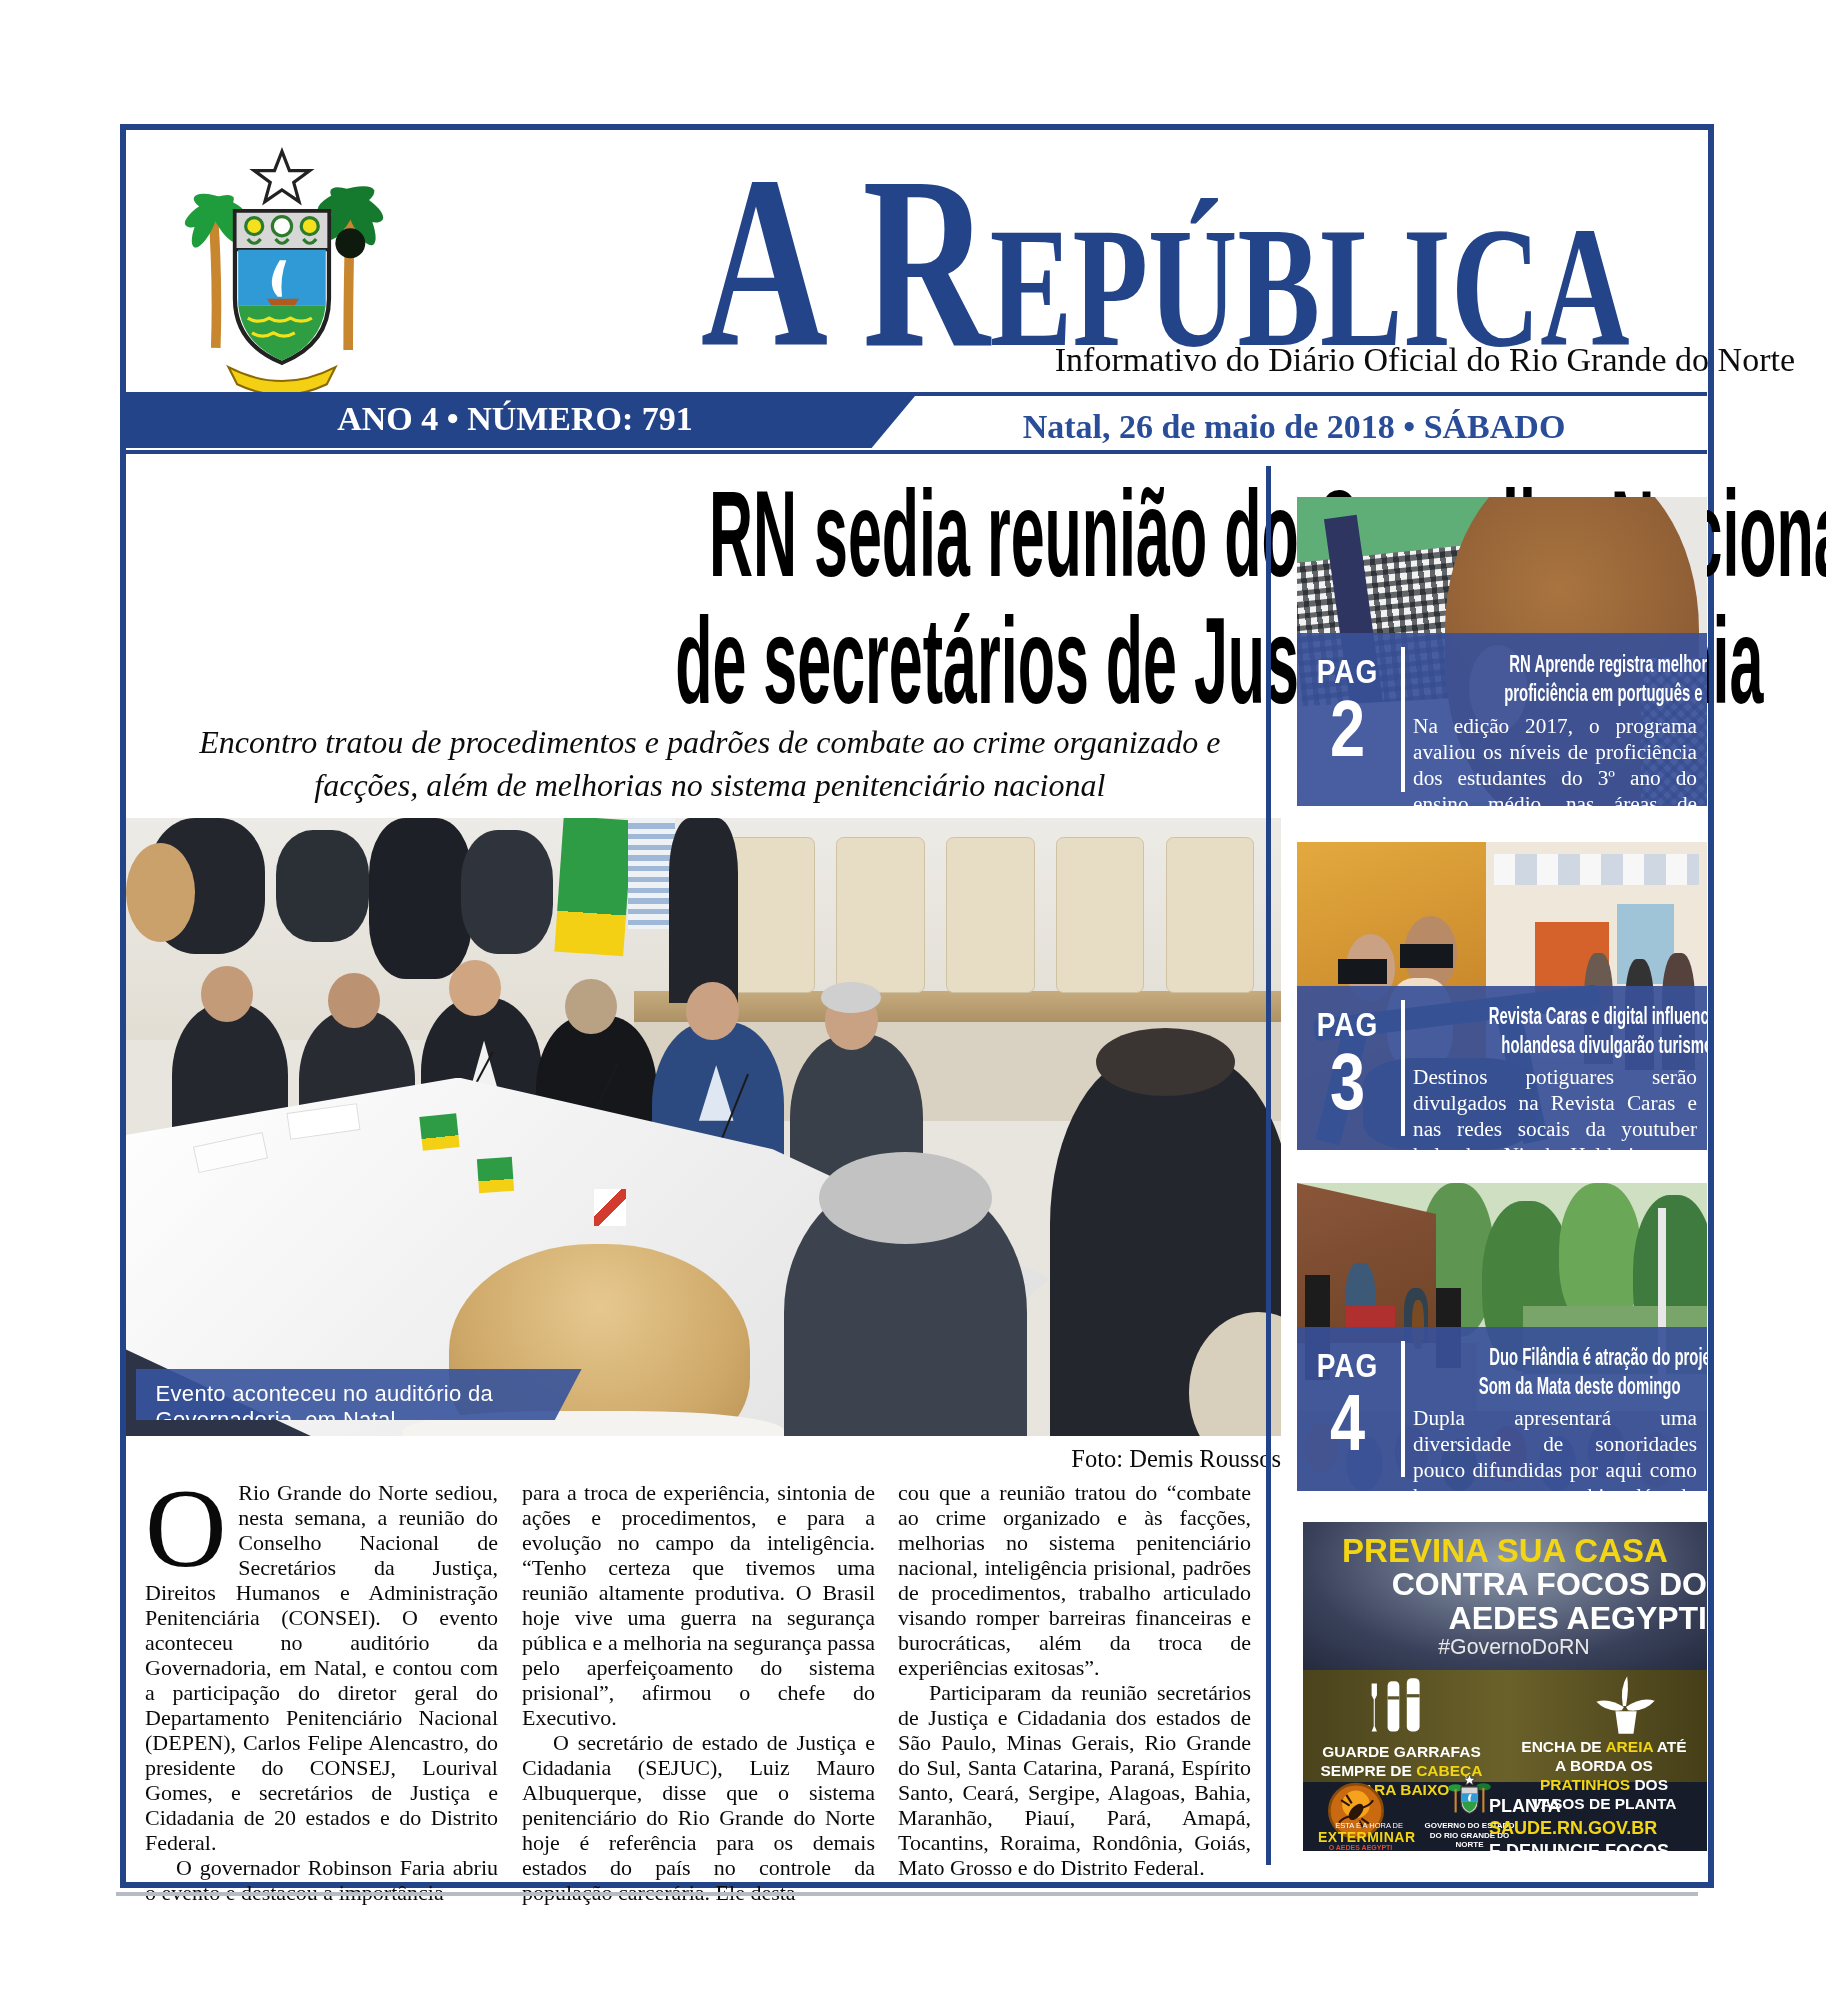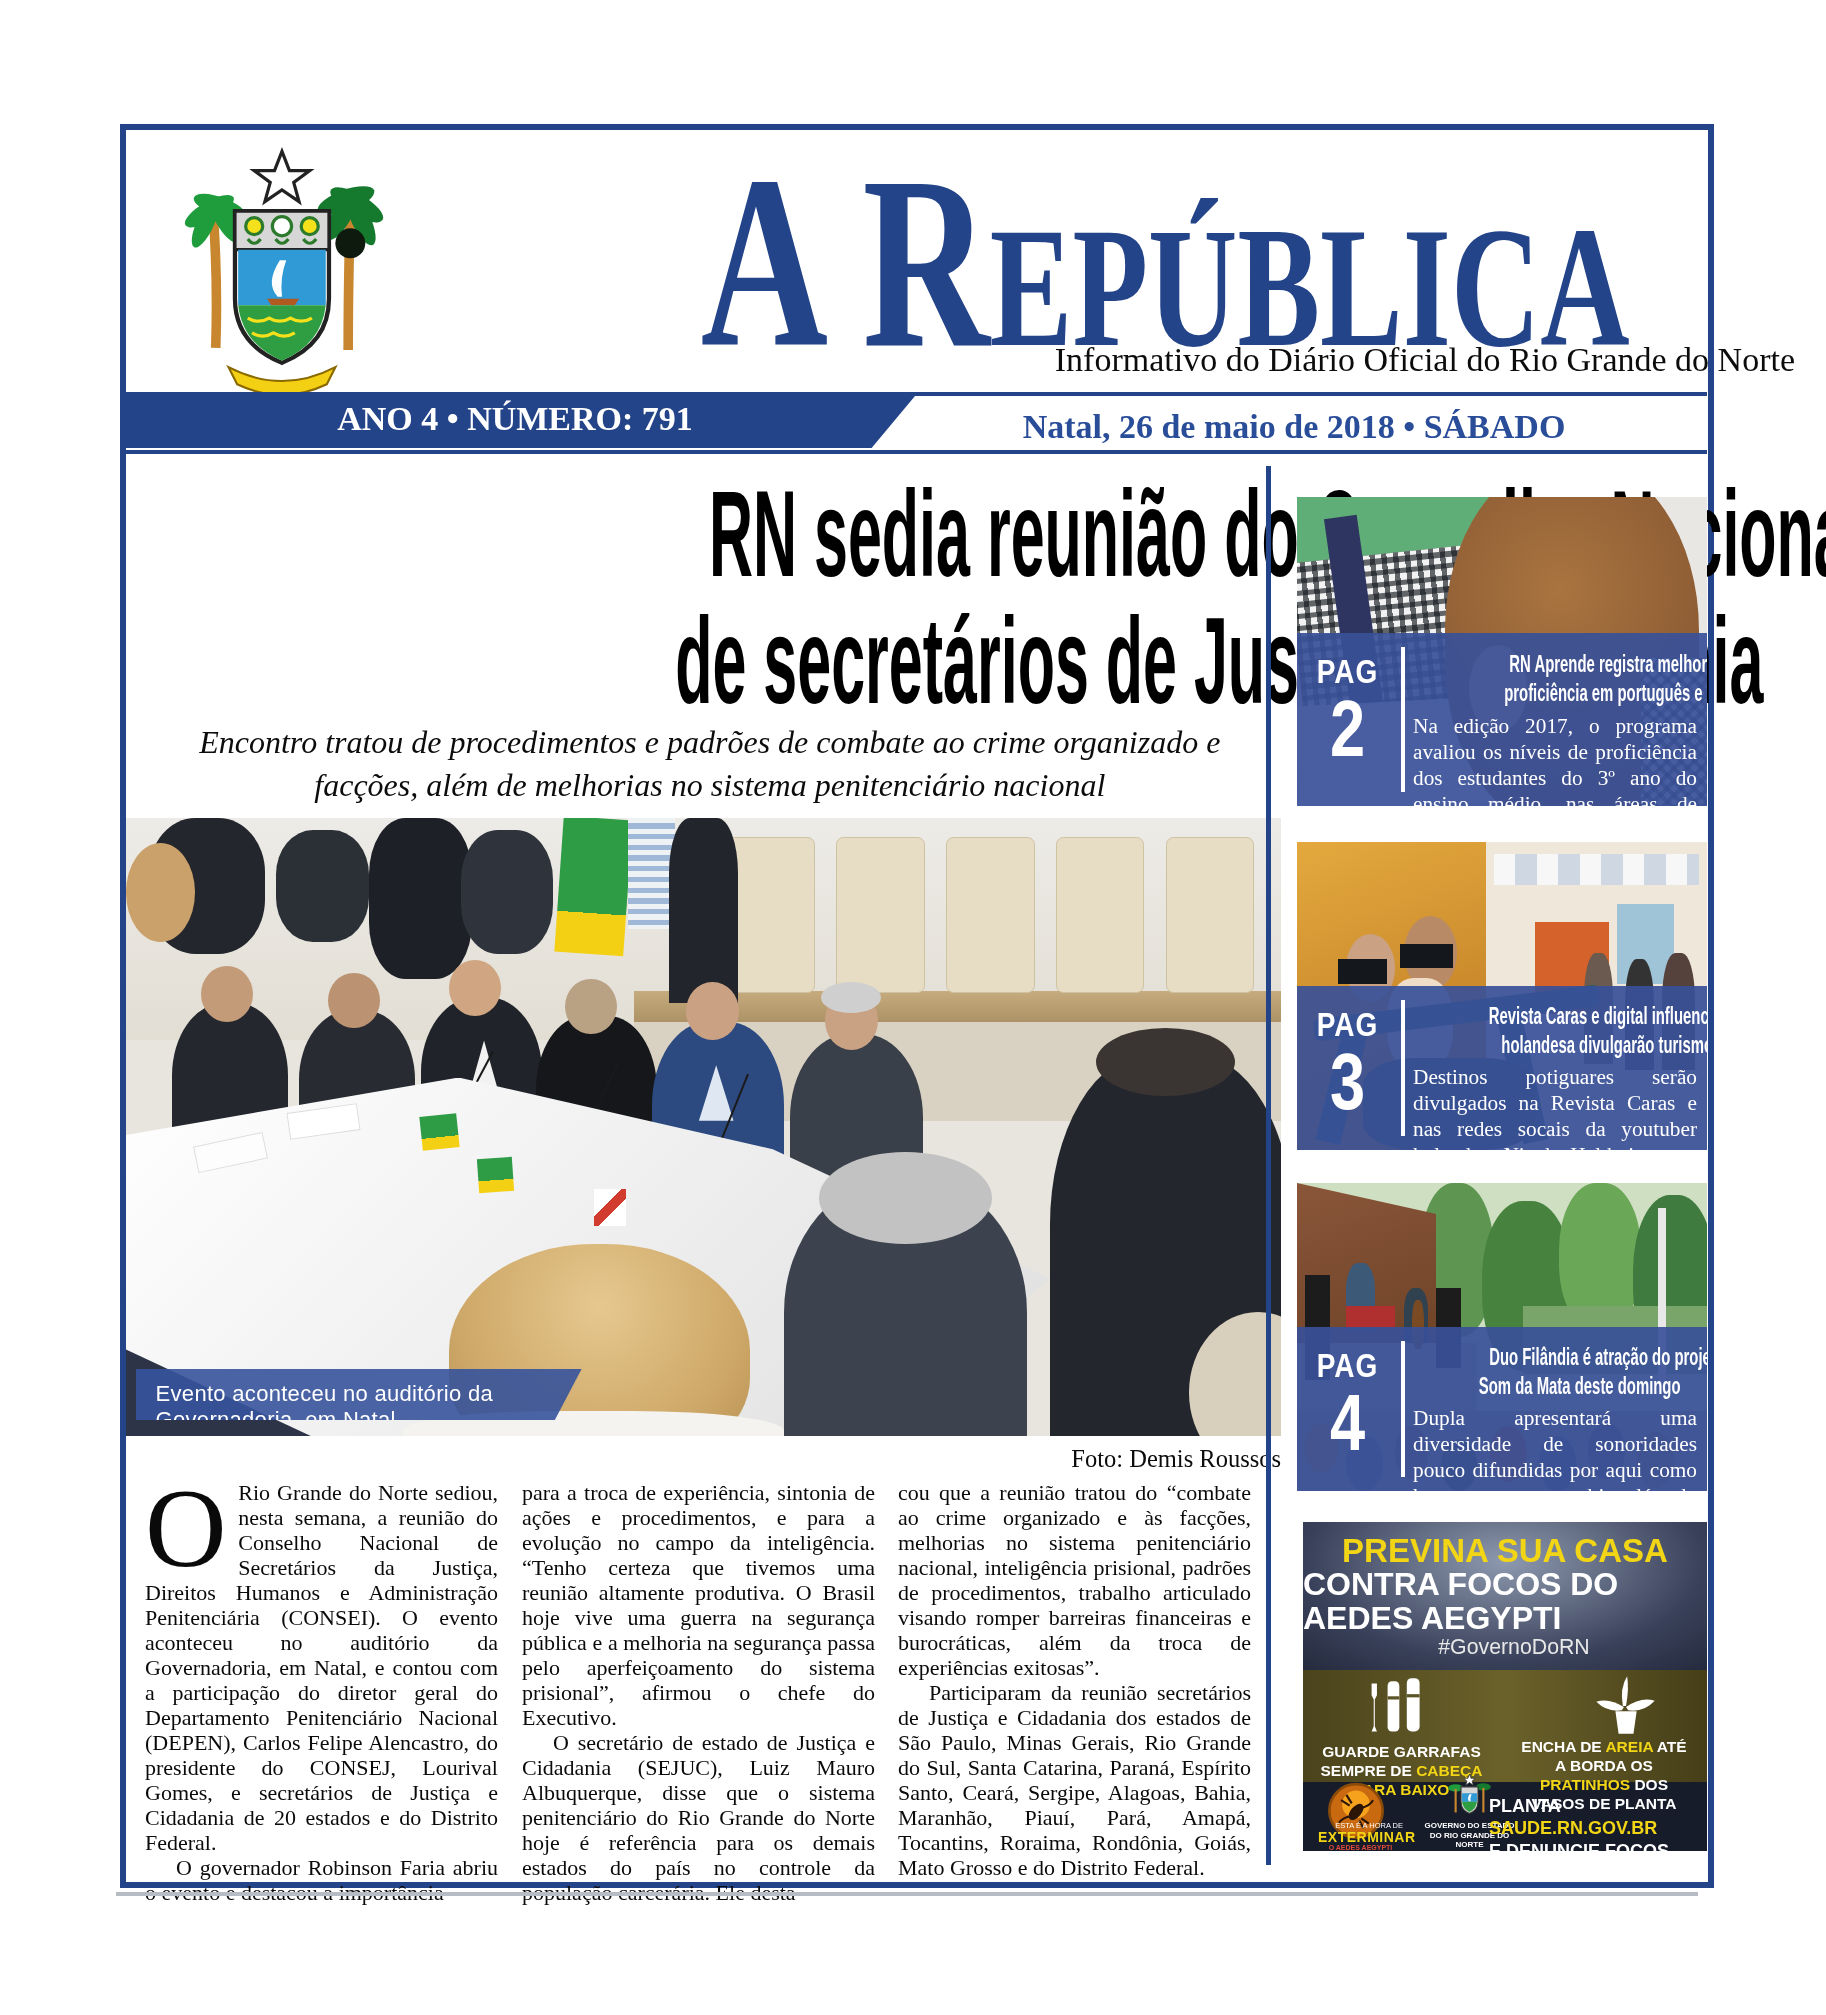--- a/index.html
+++ b/index.html
@@ -60,21 +60,21 @@
           font-family:"Liberation Sans",sans-serif;font-weight:bold;}
   .ptitle .tl{display:block;font-size:24px;line-height:29px;white-space:nowrap;}
   .ptitle .cond{display:inline-block;transform:scaleX(.62);transform-origin:center;}
   .psum{position:absolute;left:116px;width:284px;color:#fff;font-size:21.3px;line-height:26px;text-align:justify;}
   
   .ad{position:absolute;left:1177px;top:1392px;width:404px;height:329px;overflow:hidden;
       background:radial-gradient(ellipse 90% 55% at 50% 12%,#8d99ae 0%,#39415a 55%,#171c2b 100%);
       font-family:"Liberation Sans",sans-serif;}
   .ad .hy{position:absolute;left:0;top:9.6px;width:100%;text-align:center;color:#f2d515;
           font-weight:bold;font-size:33px;}
-  .ad .hw{position:absolute;left:0;width:100%;text-align:left;color:#fff;font-weight:bold;font-size:32px;}
+  .ad .hw{position:absolute;left:0;width:100%;text-align:right;color:#fff;font-weight:bold;font-size:32px;}
   .ad .tag{position:absolute;left:0;top:113px;width:100%;text-align:center;color:#e8e8e8;font-size:21.3px;margin-left:9px;}
   .band{position:absolute;left:0;top:148px;width:100%;height:112px;
         background:linear-gradient(90deg,#4a431c 0%,#6a612a 50%,#453e18 100%);}
   .tip{position:absolute;color:#fff;font-weight:bold;font-size:15.5px;line-height:19px;text-align:center;}
   .tip .yl{color:#f2d515;}
   .ad svg{position:absolute;}
   .access{position:absolute;left:186px;top:273px;color:#fff;font-weight:bold;font-size:18px;line-height:22.4px;}
   .access .yl{color:#f2d515;}
   .gov-txt{position:absolute;left:113px;top:299px;width:107px;text-align:center;color:#fff;
            font-size:8px;line-height:9.6px;font-weight:bold;}

